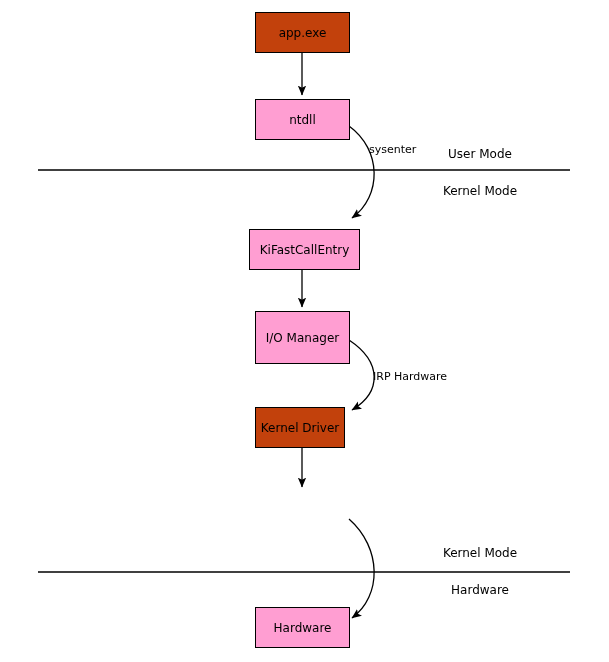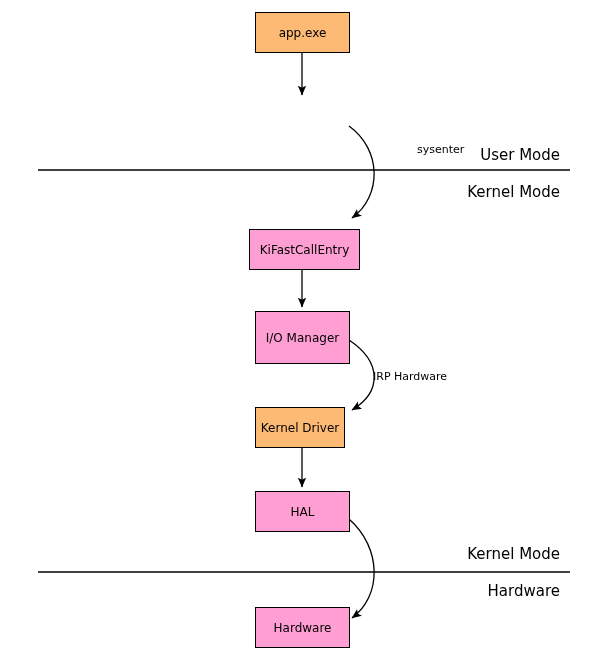--- a/index.html
+++ b/index.html
@@ -33,37 +33,37 @@
     box-sizing: border-box;
     border: 1px solid #000000;
     display: flex;
     align-items: center;
     justify-content: center;
     font-size: 12px;
     color: #000000;
     line-height: 1;
     white-space: nowrap;
   }
-  .node-box.green { background: #fdba74; }
+  .node-box.green { background: #c2410c; }
   .node-box.pink  { background: #ff9ed2; }
 
   .edge-label {
     position: absolute;
     font-size: 11px;
     color: #000000;
     white-space: nowrap;
     line-height: 1;
   }
   .zone-label {
     position: absolute;
-    font-size: 15px;
+    font-size: 12px;
     color: #000000;
     white-space: nowrap;
     line-height: 1;
-    text-align: right;
+    text-align: center;
   }
 </style>
 </head>
 <body>
 
 <div id="diagram-root">
 
   <svg id="diagram-svg" viewBox="0 0 609 662" xmlns="http://www.w3.org/2000/svg">
     <defs>
       <marker id="arrowhead" markerWidth="9" markerHeight="9" refX="7.2" refY="3.2" orient="auto" markerUnits="strokeWidth">
@@ -84,42 +84,42 @@
     <path d="M349,519 C 382,548 382,596 352,618" fill="none" stroke="#000000" stroke-width="1.3" marker-end="url(#arrowhead)"></path>
 
     <line x1="38" y1="170" x2="570" y2="170" stroke="#000000" stroke-width="1.4"></line>
     <line x1="38" y1="572" x2="570" y2="572" stroke="#000000" stroke-width="1.4"></line>
   </svg>
 
   <div class="node-box green" style="left:255px; top:12px; width:95px; height:41px;">
     <span>app.exe</span>
   </div>
 
+  <div class="node-box pink" style="left:255px; top:99px; width:95px; height:41px;">
+    <span>ntdll</span>
+  </div>
 
   <div class="node-box pink" style="left:249px; top:229px; width:111px; height:41px;text-align:center;">
     <span>KiFastCallEntry</span>
   </div>
 
   <div class="node-box pink" style="left:255px; top:311px; width:95px; height:53px;">
     <span>I/O Manager</span>
   </div>
 
   <div class="node-box green" style="left:255px; top:407px; width:90px; height:41px;">
     <span>Kernel Driver</span>
   </div>
 
-  <div class="node-box pink" style="left:255px; top:491px; width:95px; height:41px;">
-    <span>HAL</span>
-  </div>
 
   <div class="node-box pink" style="left:255px; top:607px; width:95px; height:41px;">
     <span>Hardware</span>
   </div>
 
-  <div class="edge-label" style="left:369px; top:144px;margin-left:48px;">sysenter</div>
+  <div class="edge-label" style="left:369px; top:144px;">sysenter</div>
 
   <div class="edge-label" style="left:373px; top:371px;">IRP Hardware</div>
 
   <div class="zone-label" style="left:400px; top:148px; width:160px;">User Mode</div>
 
   <div class="zone-label" style="left:400px; top:185px; width:160px;">Kernel Mode</div>
 
   <div class="zone-label" style="left:400px; top:547px; width:160px;">Kernel Mode</div>
 
   <div class="zone-label" style="left:400px; top:584px; width:160px;">Hardware</div>

